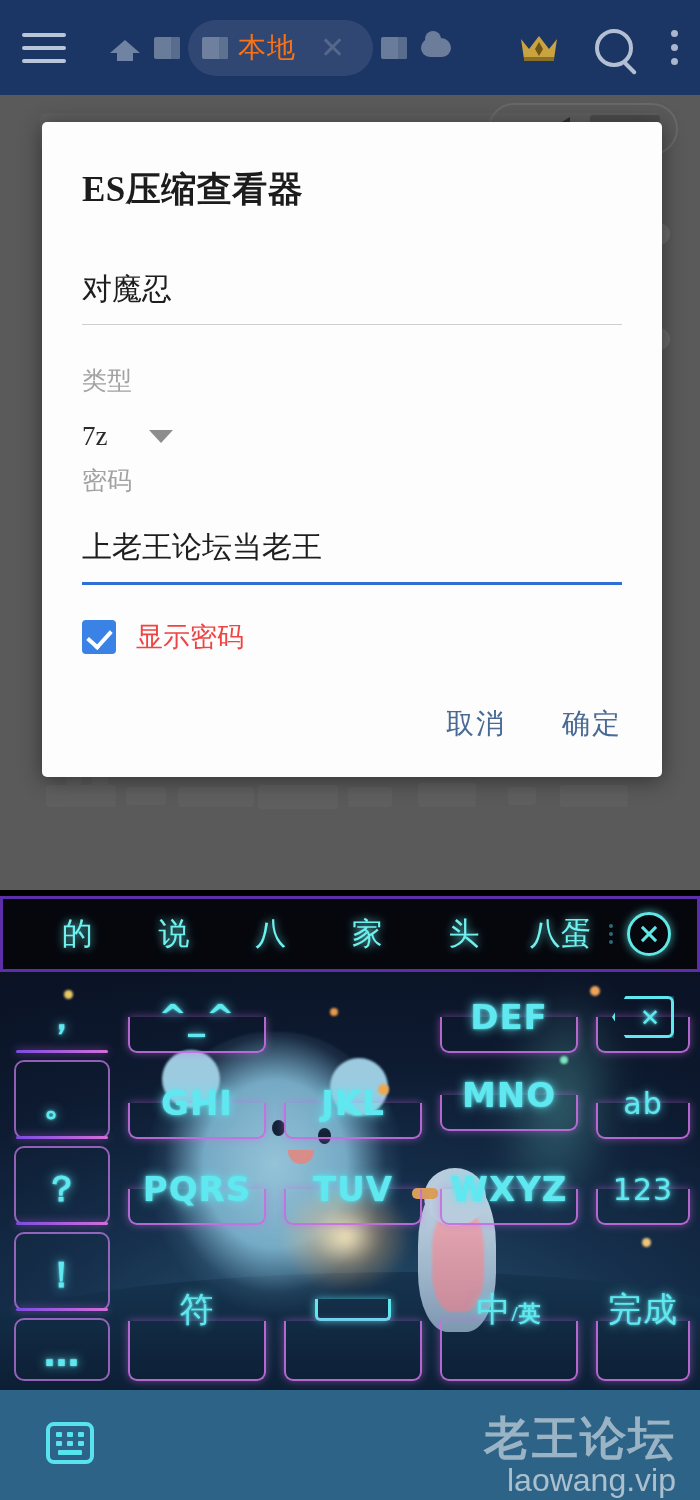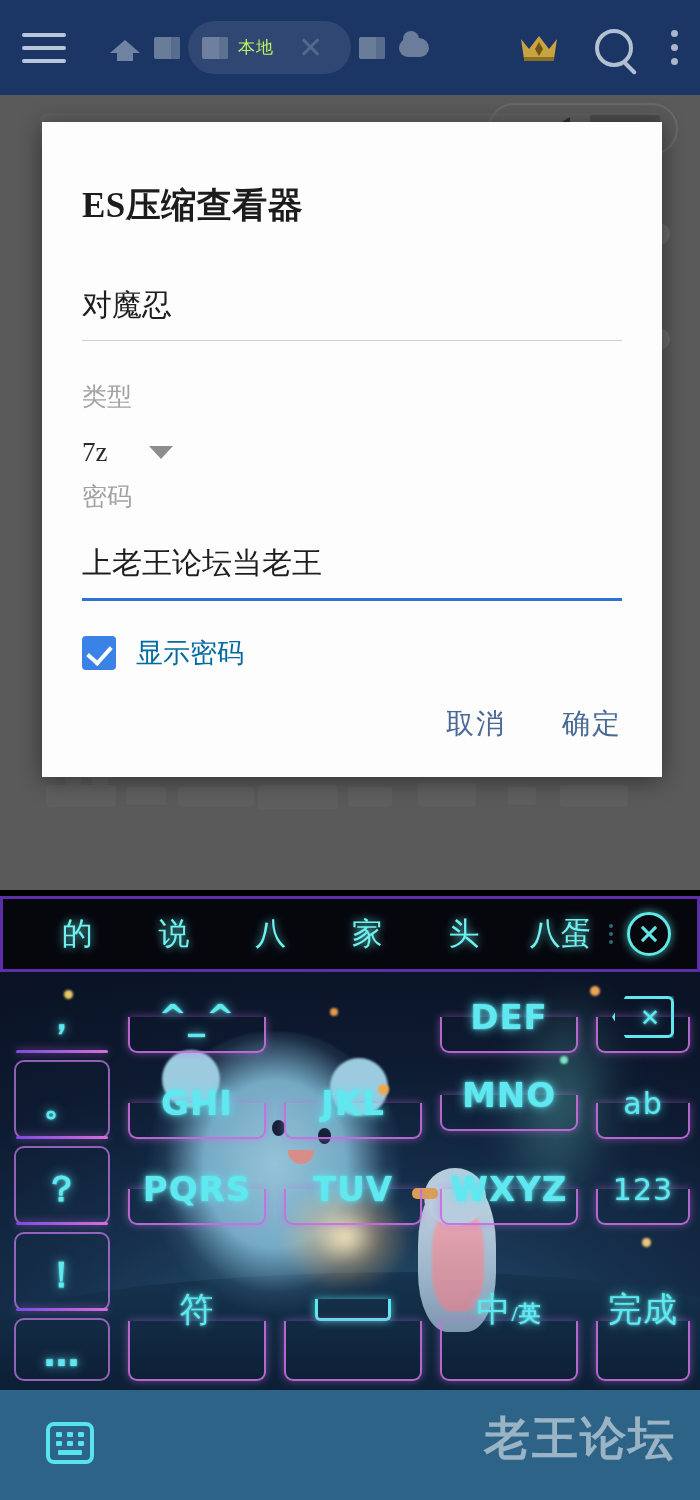--- a/index.html
+++ b/index.html
@@ -24,21 +24,21 @@
   .home-ic:after { content:""; position:absolute; left:7px; top:16px; width:16px;height:10px;background:#93a2ba;}
   .tab-ic { width: 26px; height: 22px; background: #8494ad; border-radius: 2px;
     position: relative; opacity: .75; }
   .tab-ic:after { content:""; position:absolute; right:0; top:0; width:9px; height:22px;
     background:#6d7f9b; border-radius:0 2px 2px 0;}
   .tab-pill {
     display: flex; align-items: center; gap: 10px;
     background: rgba(255,255,255,.09); border-radius: 30px;
     padding: 9px 14px; margin: 0 8px;
   }
-  .tab-pill .lbl { color: #bef264; font-size: 17px; letter-spacing: 1px; font-family: Liberation Serif, serif; }
+  .tab-pill .lbl { color: #f97316; font-size: 28px; letter-spacing: 1px; font-family: Liberation Serif, serif; }
   .xclose { color: #55688c; font-size: 30px; font-weight: 300; padding: 0 14px; }
   .cloud-ic { width: 30px; height: 19px; background: #7f8fa8; border-radius: 10px 10px 9px 9px;
     position: relative; margin-left: 14px; opacity: .8;}
   .cloud-ic:before{content:"";position:absolute;left:4px;top:-7px;width:16px;height:16px;
     background:#7f8fa8;border-radius:50%;}
   .spacer { flex: 1; }
   .crown { width: 40px; height: 30px; position: relative; margin-right: 36px; }
   .crown svg { display:block; }
   .search-ic { width: 38px; height: 38px; border: 4px solid #b3c0d4; border-radius: 50%;
     position: relative; margin-right: 38px; }
@@ -69,42 +69,42 @@
   .bg-dot { position: absolute; right: 30px; top: 38px; width: 22px; height: 22px;
     border-radius: 50%; background: #828282; }
   .bg-grid { position: absolute; left: 0; top: 560px; width: 700px; height: 235px; }
   .bg-cell { position: absolute; background: #7a7a7a; border-radius: 3px; opacity: .55; }
 
   
   .scrim { position: absolute; top: 95px; left: 0; width: 700px; height: 795px;
     background: rgba(0,0,0,.18); }
   .dialog {
     position: absolute; left: 42px; top: 122px; width: 620px; height: 655px;
-    background: #fdfdfd; border-radius: 0; box-shadow: 0 3px 22px rgba(0,0,0,.45);
-    padding: 16px 40px;
+    background: #fdfdfd; border-radius: 5px; box-shadow: 0 3px 22px rgba(0,0,0,.45);
+    padding: 0 40px;
   }
   .dlg-title { font-family: "Liberation Serif", "DejaVu Serif", serif;
     font-size: 35px; font-weight: 700; color: #1c1c1c; padding-top: 44px; letter-spacing: .5px; }
   .field { position: relative; }
   .f-label { font-family: "Liberation Serif", serif; font-size: 25px; color: #a2a2a2; }
   .f-value { font-family: "Liberation Serif", serif; font-size: 30px; color: #1e1e1e; }
   .f-underline { height: 1px; background: #cfcfcf; }
   .f-underline.active { height: 3px; background: #2f70d6; }
 
   .sel-row { display: flex; align-items: center; gap: 42px; }
   .sel-val { font-family: "Liberation Serif", serif; font-size: 27px; color: #2b2b2b; }
   .caret { width:0;height:0;border-left:12px solid transparent;border-right:12px solid transparent;
     border-top:13px solid #8d8d8d;}
 
   .cb-row { display: flex; align-items: center; gap: 20px; }
   .cbox { width: 34px; height: 34px; border-radius: 4px; background: #3b82e6;
     position: relative; }
   .cbox:after { content:""; position:absolute; left:10px; top:5px; width:11px;height:19px;
     border:solid #fff; border-width:0 4px 4px 0; transform: rotate(42deg);}
-  .cb-lbl { font-family: "Liberation Serif", serif; font-size: 27px; color: #0369a1; }
+  .cb-lbl { font-family: "Liberation Serif", serif; font-size: 27px; color: #ef4444; }
 
   .dlg-actions { position: absolute; right: 40px; bottom: 34px; display: flex; gap: 56px; }
   .dlg-actions span { font-family: "Liberation Serif", serif; font-size: 28px; color: #4a6a96;
     letter-spacing: 2px; }
 
   
   .cand-bar {
     position: absolute; left: 0; top: 896px; width: 700px; height: 76px;
     background: #05070d; border: 3px solid #5c2fa8; display: flex; align-items: center;
     padding: 0 26px;
@@ -446,15 +446,16 @@
     <div class="kbd-ic">
       <i style="left:6px;top:6px;width:6px;height:5px"></i>
       <i style="left:17px;top:6px;width:6px;height:5px"></i>
       <i style="left:28px;top:6px;width:6px;height:5px"></i>
       <i style="left:6px;top:15px;width:6px;height:5px"></i>
       <i style="left:17px;top:15px;width:6px;height:5px"></i>
       <i style="left:28px;top:15px;width:6px;height:5px"></i>
       <i style="left:8px;top:24px;width:24px;height:5px"></i>
     </div>
     <div class="wm1">老王论坛</div>
+    <div class="wm2">laowang.vip</div>
   </div>
 
 </div>
 
 </body></html>

